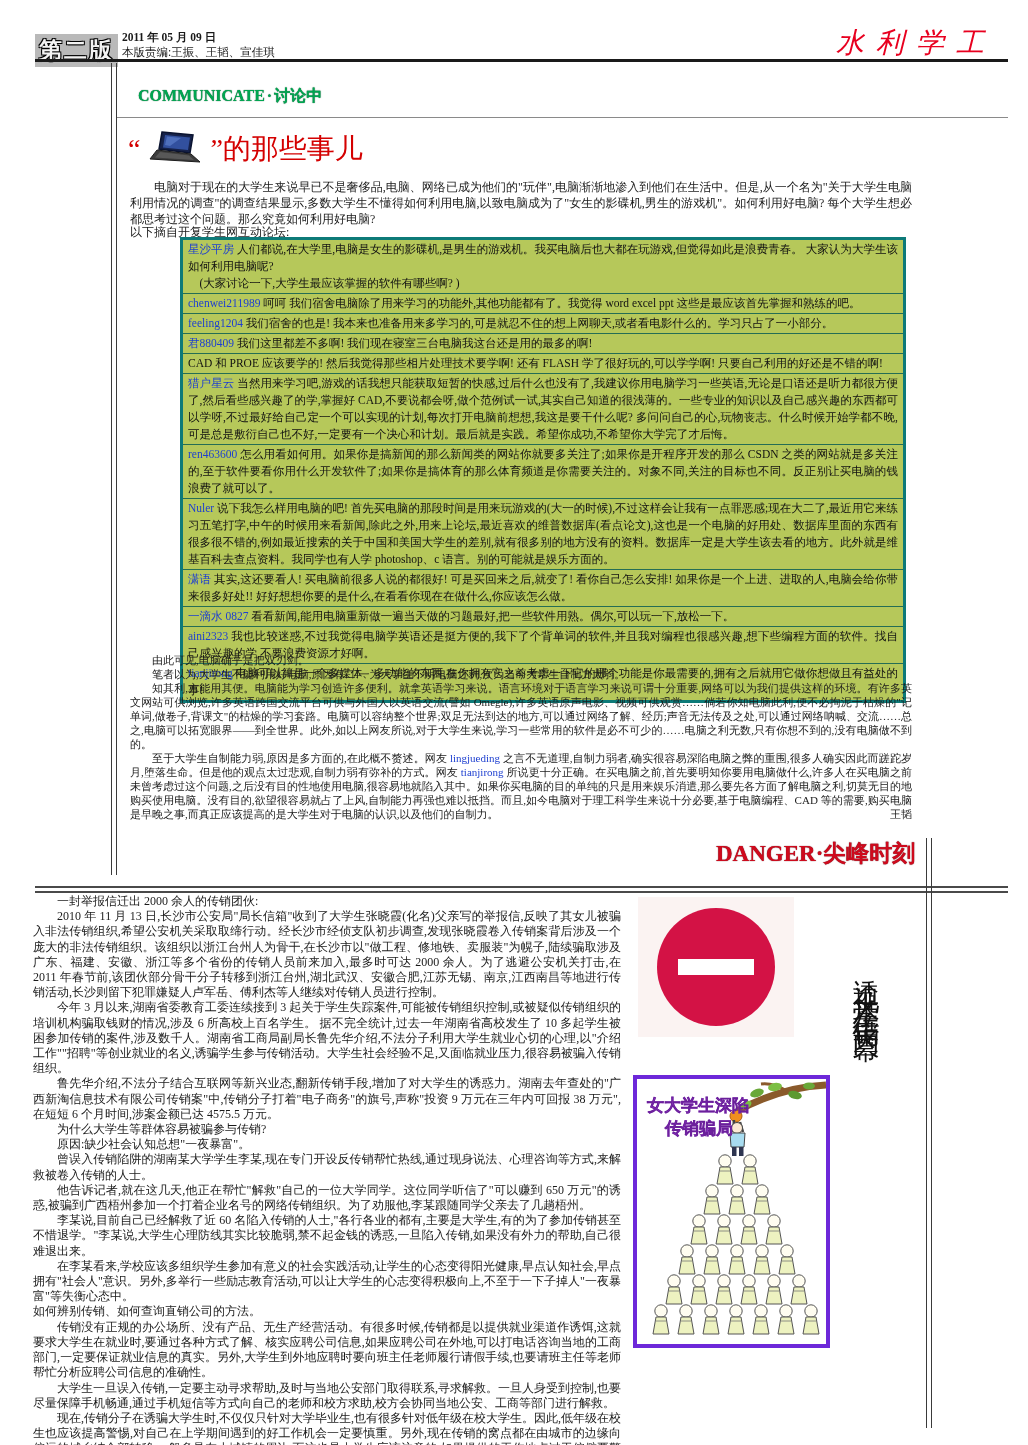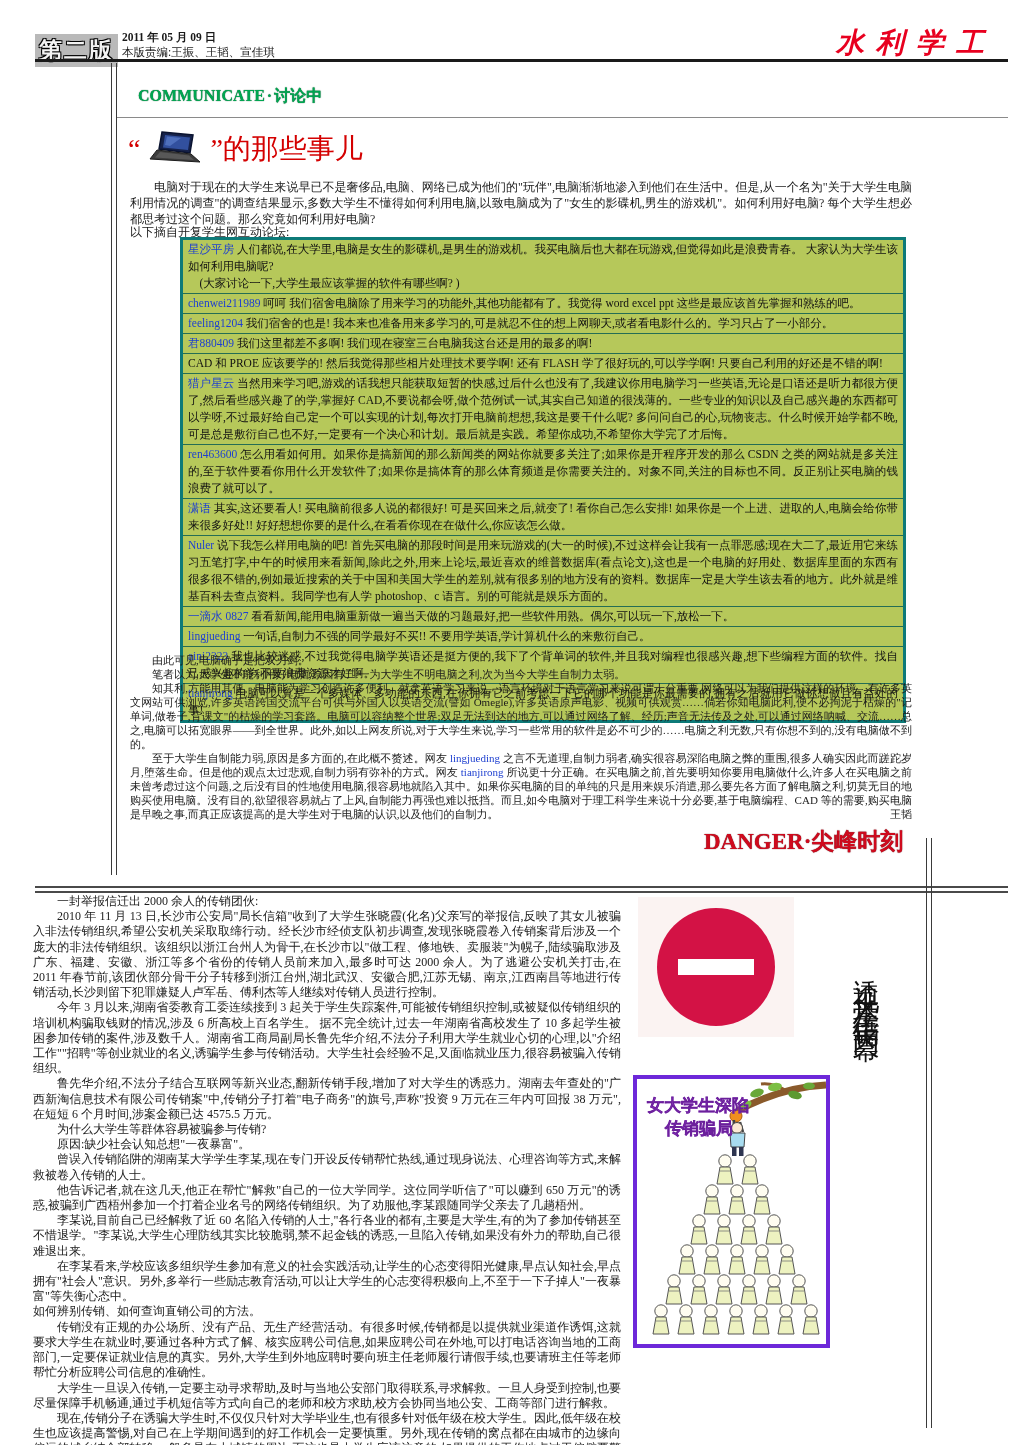--- a/index.html
+++ b/index.html
@@ -5,35 +5,35 @@
   html,body{margin:0;padding:0;background:#e9e9e9;}
   .page{position:relative;width:1028px;height:1445px;background:#ffffff;margin:0 auto;
         font-family:"Liberation Serif","DejaVu Serif",serif;color:#1a1a1a;overflow:hidden;}
 
   
   .edition-box{position:absolute;left:35px;top:34px;background:#b9b9b9;color:#f2f2f2;
     font-size:23px;font-weight:bold;letter-spacing:2px;padding:1px 4px;
     text-shadow:-1px -1px 0 #000,1px -1px 0 #000,-1px 1px 0 #000,1px 1px 0 #000;}
   .date-line{position:absolute;left:122px;top:30px;font-size:11.5px;font-weight:bold;}
   .editors{position:absolute;left:122px;top:45px;font-size:11.5px;}
-  .masthead{position:absolute;left:836px;top:24px;font-size:28px;font-weight:bold;
+  .masthead{position:absolute;left:836px;top:24px;font-size:28px;font-weight:normal;
     color:#e8001f;letter-spacing:12px;font-style:italic;}
   .header-rule{position:absolute;left:35px;top:59px;width:973px;height:3px;background:#1a1a1a;}
   .thin-rule{position:absolute;left:117px;top:117px;width:891px;height:1px;background:#8a8a8a;}
   .hrule2{position:absolute;left:35px;top:886px;width:973px;height:3px;
     border-top:2px solid #4a4a4a;border-bottom:2px solid #4a4a4a;}
   .vline{position:absolute;width:4px;border-left:1px solid #3a3a3a;border-right:1px solid #3a3a3a;}
   .vline-left{left:111px;top:63px;height:812px;}
   .vline-right{left:926px;top:838px;height:590px;}
 
   
   .sec-comm{position:absolute;left:130px;top:78px;margin:8px;font-size:16px;font-weight:bold;color:#00a651;
     text-shadow:0 0 1px #00401f;}
   .sec-comm .dot{padding:0 2px;}
-  .sec-danger{position:absolute;left:700px;top:822px;margin:4px;font-size:23px;font-weight:bold;color:#cf0a1d;
+  .sec-danger{position:absolute;left:700px;top:822px;margin:16px;font-size:23px;font-weight:bold;color:#cf0a1d;
     text-shadow:0 0 1px #4d0008;}
 
   
   .article-title{position:absolute;left:128px;top:130px;margin:0;font-size:28px;font-weight:normal;color:#d40000;}
   .article-title .laptop{vertical-align:-8px;margin:0 6px;}
   .intro{position:absolute;left:130px;top:179px;width:782px;font-size:12px;line-height:16px;
     text-align:justify;margin:0;text-indent:2em;}
   .intro2{position:absolute;left:130px;top:224px;width:782px;font-size:12px;margin:0;}
 
   .forum-table{position:absolute;left:180px;top:237px;width:720px;background:#b6c85a;
@@ -91,24 +91,23 @@
   <p class="intro2">以下摘自开复学生网互动论坛:</p>
 
   <div class="forum-table">
       <div class="post"><span class="user">星沙平房</span><span> 人们都说,在大学里,电脑是女生的影碟机,是男生的游戏机。我买电脑后也大都在玩游戏,但觉得如此是浪费青春。 大家认为大学生该如何利用电脑呢?</span><div class="pline2">(大家讨论一下,大学生最应该掌握的软件有哪些啊? )</div></div>
       <div class="post"><span class="user">chenwei211989</span><span> 呵呵 我们宿舍电脑除了用来学习的功能外,其他功能都有了。我觉得 word excel ppt 这些是最应该首先掌握和熟练的吧。</span></div>
       <div class="post"><span class="user">feeling1204</span><span> 我们宿舍的也是! 我本来也准备用来多学习的,可是就忍不住的想上网聊天,或者看电影什么的。学习只占了一小部分。</span></div>
       <div class="post"><span class="user">君880409</span><span> 我们这里都差不多啊! 我们现在寝室三台电脑我这台还是用的最多的啊!</span></div>
       <div class="post"><span>CAD 和 PROE 应该要学的! 然后我觉得那些相片处理技术要学啊! 还有 FLASH 学了很好玩的,可以学学啊! 只要自己利用的好还是不错的啊!</span></div>
       <div class="post"><span class="user">猎户星云</span><span> 当然用来学习吧,游戏的话我想只能获取短暂的快感,过后什么也没有了,我建议你用电脑学习一些英语,无论是口语还是听力都很方便了,然后看些感兴趣了的学,掌握好 CAD,不要说都会呀,做个范例试一试,其实自己知道的很浅薄的。一些专业的知识以及自己感兴趣的东西都可以学呀,不过最好给自己定一个可以实现的计划,每次打开电脑前想想,我这是要干什么呢? 多问问自己的心,玩物丧志。什么时候开始学都不晚,可是总是敷衍自己也不好,一定要有一个决心和计划。最后就是实践。希望你成功,不希望你大学完了才后悔。</span></div>
       <div class="post"><span class="user">ren463600</span><span> 怎么用看如何用。如果你是搞新闻的那么新闻类的网站你就要多关注了;如果你是开程序开发的那么 CSDN 之类的网站就是多关注的,至于软件要看你用什么开发软件了;如果你是搞体育的那么体育频道是你需要关注的。对象不同,关注的目标也不同。反正别让买电脑的钱浪费了就可以了。</span></div>
+      <div class="post"><span class="user">Nuler</span><span> 说下我怎么样用电脑的吧! 首先买电脑的那段时间是用来玩游戏的(大一的时候),不过这样会让我有一点罪恶感;现在大二了,最近用它来练习五笔打字,中午的时候用来看新闻,除此之外,用来上论坛,最近喜欢的维普数据库(看点论文),这也是一个电脑的好用处、数据库里面的东西有很多很不错的,例如最近搜索的关于中国和美国大学生的差别,就有很多别的地方没有的资料。数据库一定是大学生该去看的地方。此外就是维基百科去查点资料。我同学也有人学 photoshop、c 语言。别的可能就是娱乐方面的。</span></div>
       <div class="post"><span class="user">潇语</span><span> 其实,这还要看人! 买电脑前很多人说的都很好! 可是买回来之后,就变了! 看你自己怎么安排! 如果你是一个上进、进取的人,电脑会给你带来很多好处!! 好好想想你要的是什么,在看看你现在在做什么,你应该怎么做。</span></div>
-      <div class="post"><span class="user">Nuler</span><span> 说下我怎么样用电脑的吧! 首先买电脑的那段时间是用来玩游戏的(大一的时候),不过这样会让我有一点罪恶感;现在大二了,最近用它来练习五笔打字,中午的时候用来看新闻,除此之外,用来上论坛,最近喜欢的维普数据库(看点论文),这也是一个电脑的好用处、数据库里面的东西有很多很不错的,例如最近搜索的关于中国和美国大学生的差别,就有很多别的地方没有的资料。数据库一定是大学生该去看的地方。此外就是维基百科去查点资料。我同学也有人学 photoshop、c 语言。别的可能就是娱乐方面的。</span></div>
       <div class="post"><span class="user">一滴水 0827</span><span> 看看新闻,能用电脑重新做一遍当天做的习题最好,把一些软件用熟。偶尔,可以玩一下,放松一下。</span></div>
-      <div class="post"><span class="user">lingjueding</span><span> 一句话,自制力不强的同学最好不买!! 不要用学英语,学计算机什么的来敷衍自己。</span></div>
       <div class="post"><span class="user">aini2323</span><span> 我也比较迷惑,不过我觉得电脑学英语还是挺方便的,我下了个背单词的软件,并且我对编程也很感兴趣,想下些编程方面的软件。找自己感兴趣的学,不要浪费资源才好啊。</span></div>
       <div class="post"><span class="user">tianjirong</span><span> 电脑可以算是一个多媒体、多功能的东西,在你拥有它之前考虑一下它的哪个功能是你最需要的,拥有之后就用它做你想做且有益处的事!</span></div>
     </div>
 
   <div class="analysis">
     <p class="apara">由此可见,电脑确乎是把双刃剑。</p>
     <p class="apara">笔者以为,大学生不能利用好电脑,原因有二:一为大学生不明电脑之利,次为当今大学生自制力太弱。</p>
     <p class="apara">知其利,方能用其便。电脑能为学习创造许多便利。就拿英语学习来说。语言环境对于语言学习来说可谓十分重要,网络可以为我们提供这样的环境。有许多英文网站可供浏览,许多英语跨国交流平台可供与外国人以英语交流(譬如 Omegle),许多英语原声电影、视频可供观赏……倘若你知电脑此利,便不必拘泥于枯燥的"记单词,做卷子,背课文"的枯燥的学习套路。电脑可以容纳整个世界;双足无法到达的地方,可以通过网络了解、经历;声音无法传及之处,可以通过网络呐喊、交流……总之,电脑可以拓宽眼界——到全世界。此外,如以上网友所说,对于大学生来说,学习一些常用的软件是必不可少的……电脑之利无数,只有你想不到的,没有电脑做不到的。</p>
     <p class="apara"><span>至于大学生自制能力弱,原因是多方面的,在此概不赘述。网友 </span><span class="blue">lingjueding</span><span> 之言不无道理,自制力弱者,确实很容易深陷电脑之弊的重围,很多人确实因此而蹉跎岁月,堕落生命。但是他的观点太过悲观,自制力弱有弥补的方式。网友 </span><span class="blue">tianjirong</span><span> 所说更十分正确。在买电脑之前,首先要明知你要用电脑做什么,许多人在买电脑之前未曾考虑过这个问题,之后没有目的性地使用电脑,很容易地就陷入其中。如果你买电脑的目的单纯的只是用来娱乐消遣,那么要先各方面了解电脑之利,切莫无目的地购买使用电脑。没有目的,欲望很容易就占了上风,自制能力再强也难以抵挡。而且,如今电脑对于理工科学生来说十分必要,基于电脑编程、CAD 等的需要,购买电脑是早晚之事,而真正应该提高的是大学生对于电脑的认识,以及他们的自制力。</span><span class="byline-float">王韬</span></p>
   </div>

